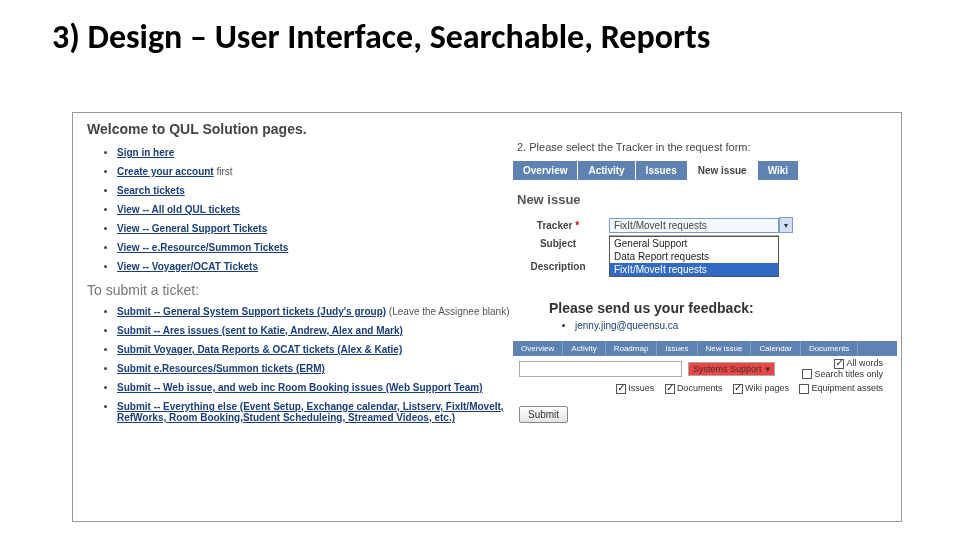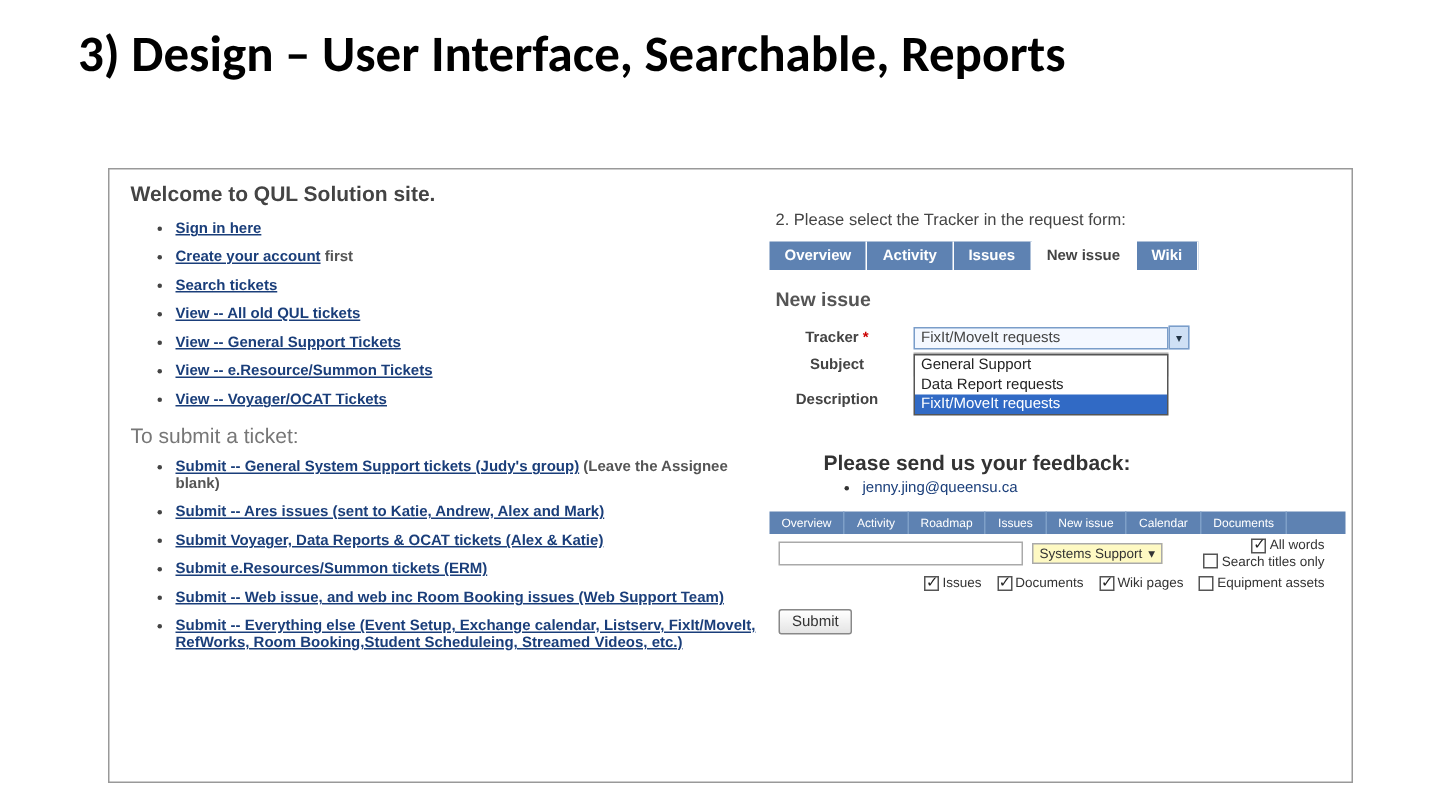--- a/index.html
+++ b/index.html
@@ -59,21 +59,21 @@
     color: #444;
     font-size: 10px;
   }
   ul.links li .lnk {
     color: #1a3e7a;
     font-weight: bold;
     text-decoration: underline;
   }
   ul.links li .tail {
     color: #555;
-    font-weight: bold;
+    font-weight: normal;
   }
   .section-h {
     font-size: 14px;
     font-weight: normal;
     color: #777;
     margin: 10px 0 8px 4px;
   }
   .step-label {
     font-size: 11px;
     color: #444;
@@ -190,21 +190,21 @@
   .searchbox .sinput {
     border: 1px solid #aaa;
     height: 16px;
     flex: 1;
     background: #fff;
   }
   .searchbox .sselect {
     border: 1px solid #aaa;
     font-size: 9px;
     padding: 1px 4px;
-    background: #fef9c3;
+    background: #ef4444;
     display: flex;
     align-items: center;
   }
   .chkrow {
     font-size: 9px;
     color: #333;
     text-align: right;
   }
   .chklabel {
     margin-right: 8px;
@@ -242,21 +242,21 @@
   }
 </style>
 </head>
 <body>
 
 <div class="slide-title">3) Design – User Interface, Searchable, Reports</div>
 
 <div class="shot">
 
   <div class="left-col">
-    <div class="welcome">Welcome to QUL Solution site.</div>
+    <div class="welcome">Welcome to QUL Solution pages.</div>
 
     <ul class="links">
       <li><span class="lnk">Sign in here</span><span class="tail"></span></li>
       <li><span class="lnk">Create your account</span><span class="tail"> first</span></li>
       <li><span class="lnk">Search tickets</span></li>
       <li><span class="lnk">View -- All old QUL tickets</span></li>
       <li><span class="lnk">View -- General Support Tickets</span></li>
       <li><span class="lnk">View -- e.Resource/Summon Tickets</span></li>
       <li><span class="lnk">View -- Voyager/OCAT Tickets</span></li>
     </ul>

